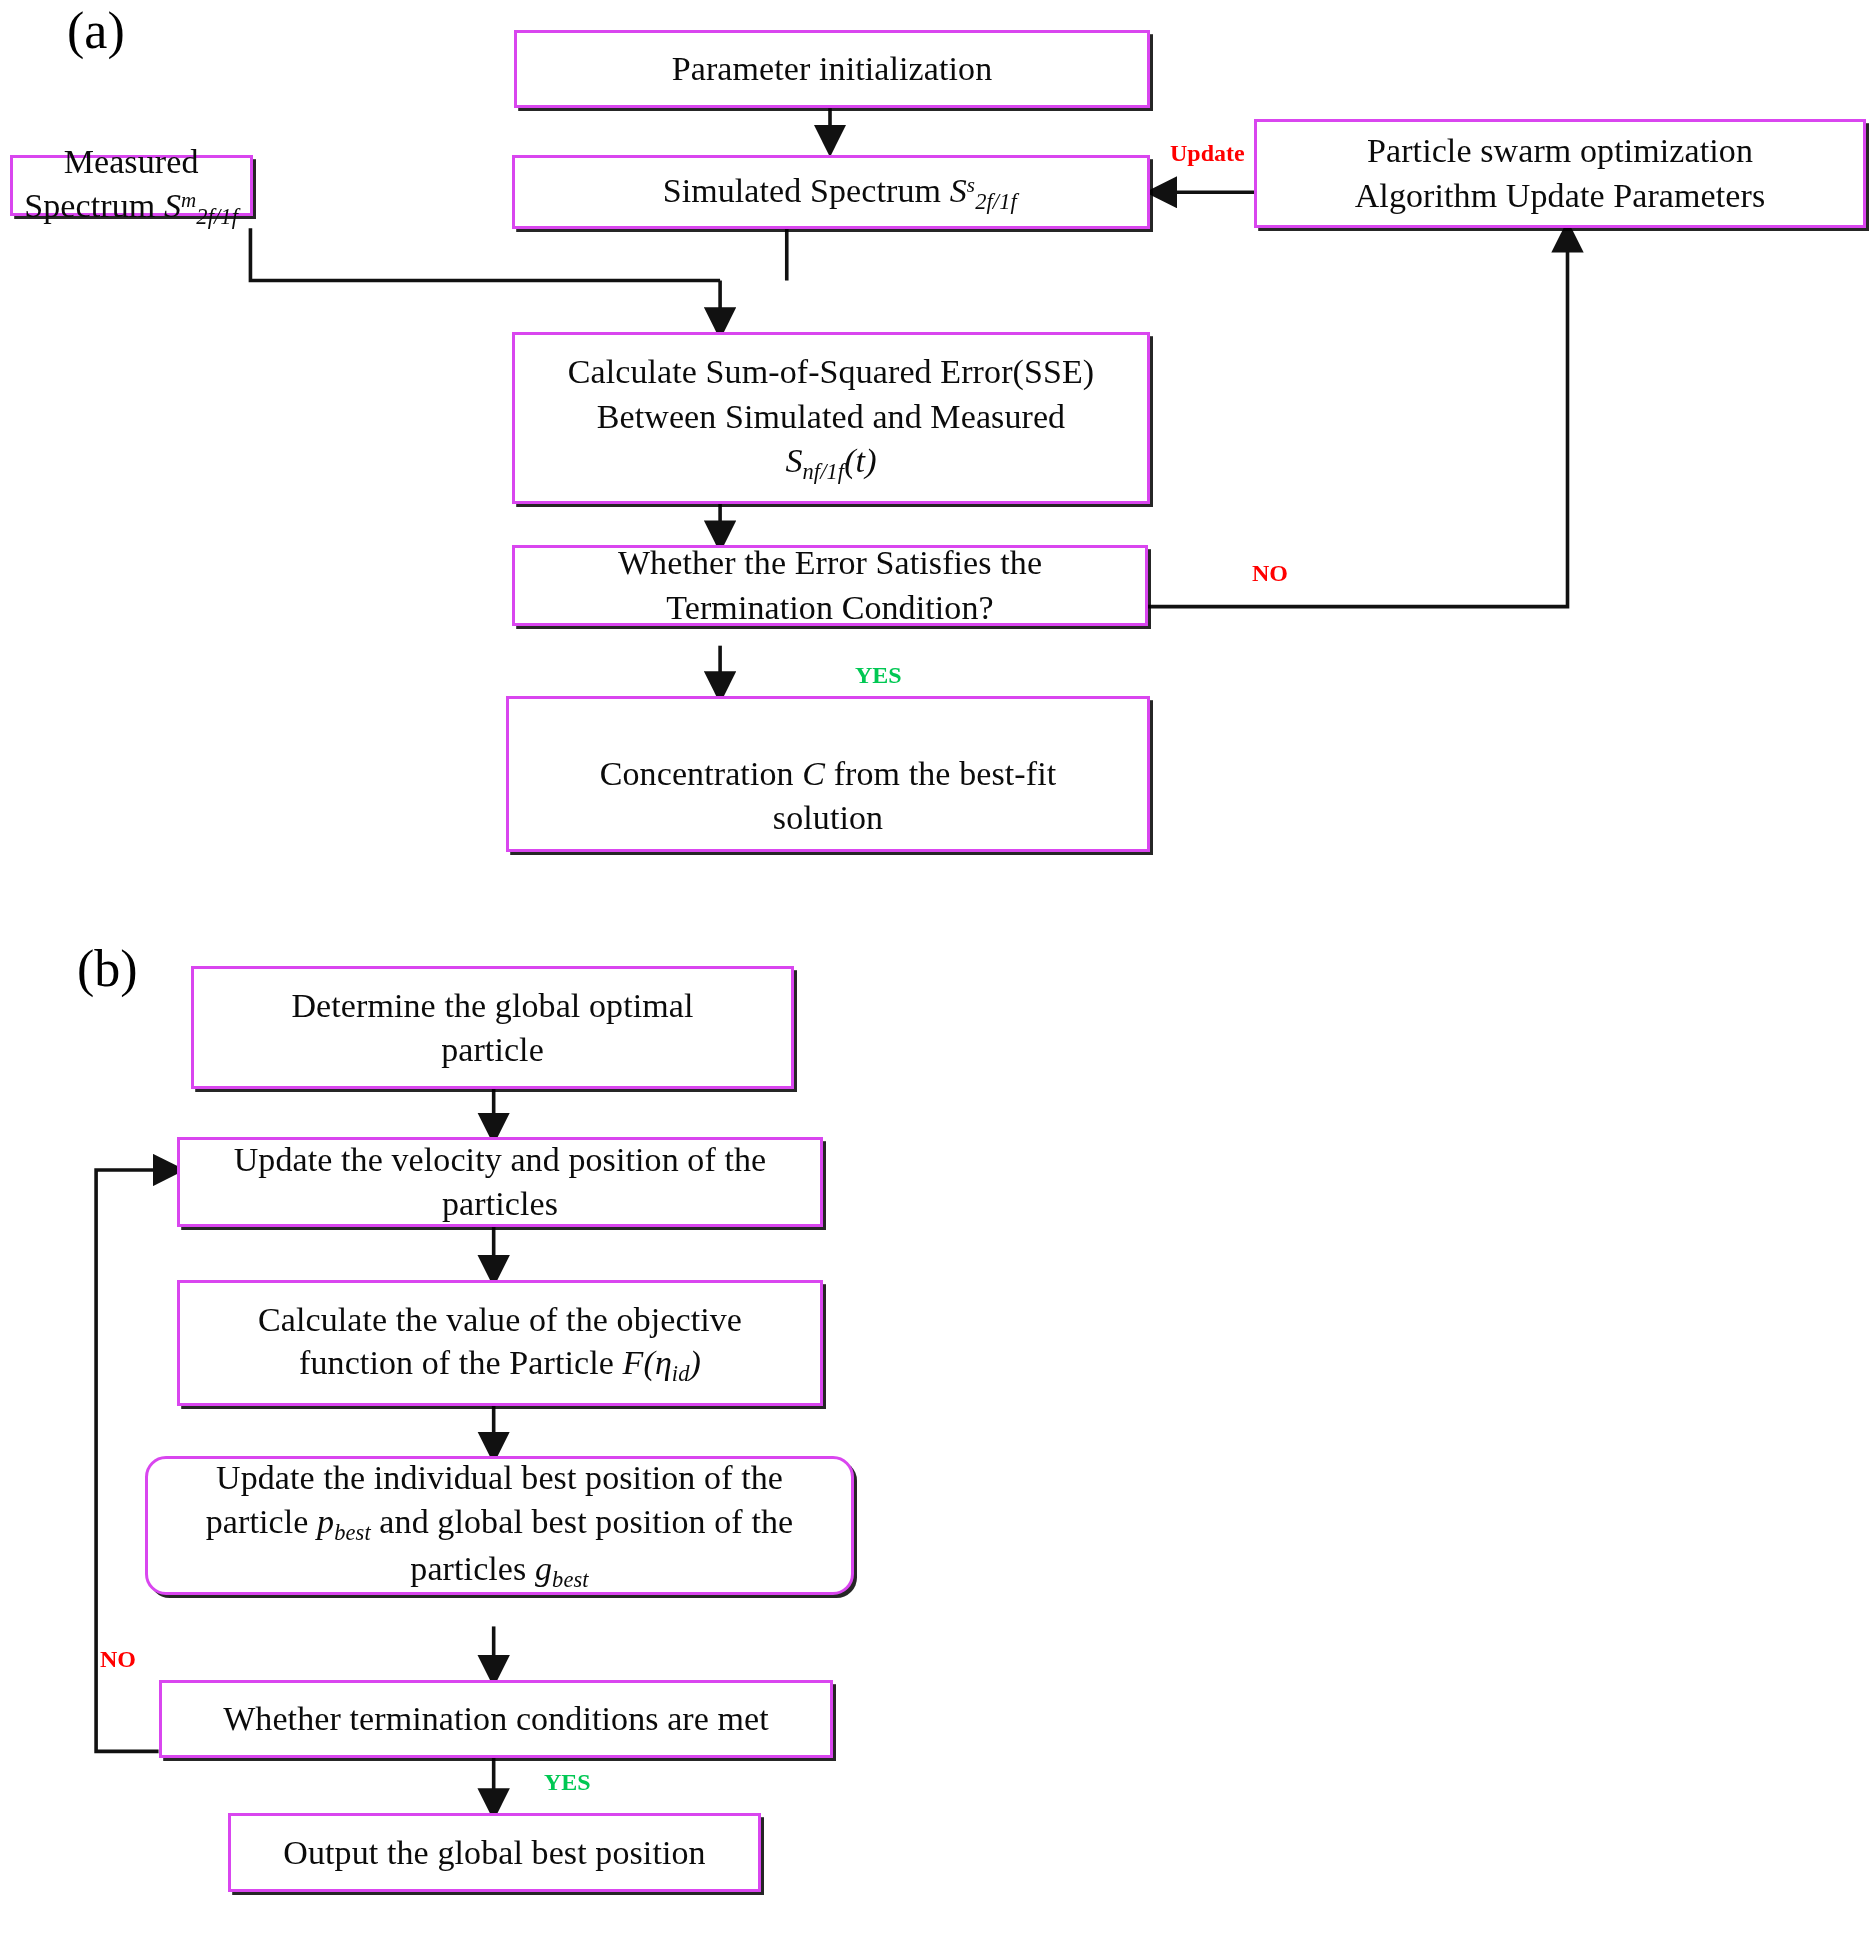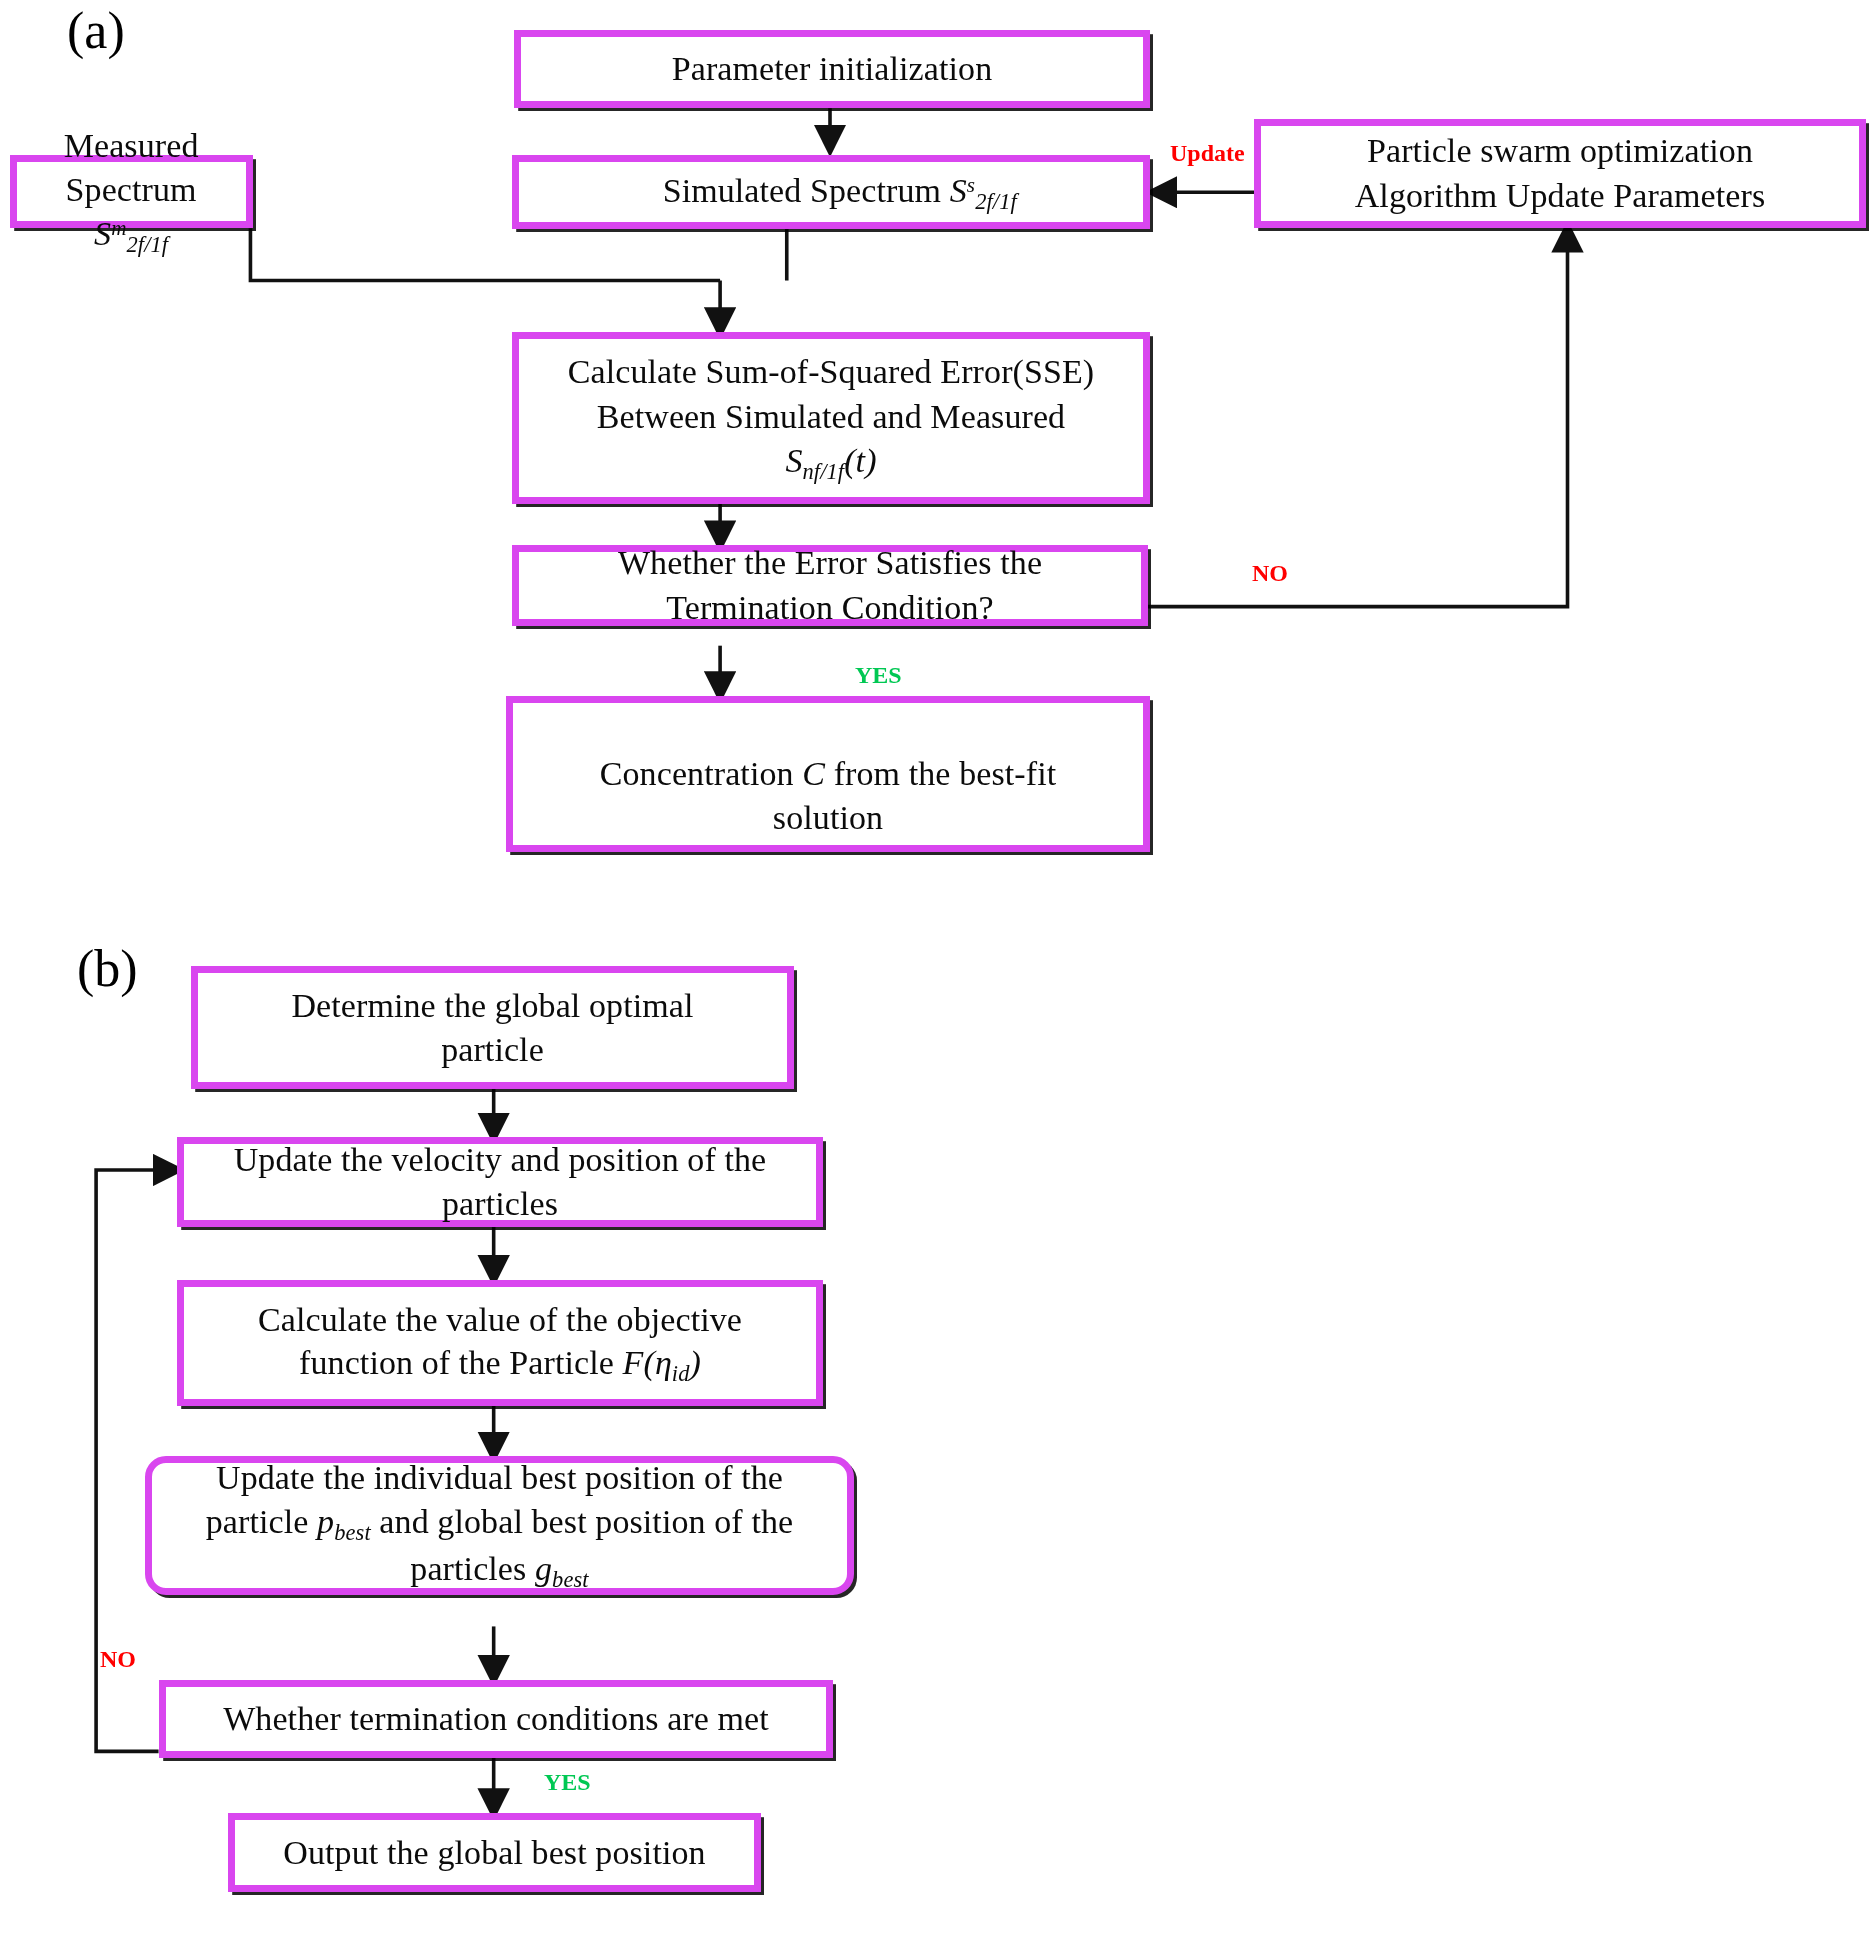--- a/index.html
+++ b/index.html
@@ -29,21 +29,21 @@
     font-family: "Liberation Serif", "DejaVu Serif", serif;
     font-size: 52px;
     line-height: 1;
     color: #000000;
     white-space: nowrap;
   }
   .node {
     position: absolute;
     box-sizing: border-box;
     background: #ffffff;
-    border: 7px solid #d946ef;
+    border: 3px solid #d946ef;
     box-shadow: 3.6px 3.6px 0 -0.6px rgba(0,0,0,0.85);
     display: flex;
     align-items: center;
     justify-content: center;
     text-align: center;
     padding: 2.4px 9.6px;
   }
   .node .txt {
     font-family: "Liberation Serif", "DejaVu Serif", serif;
     font-size: 34px;
@@ -119,21 +119,21 @@
   </svg>
 
   <div class="panel-label" style="left:67px; top:4.8px;">(a)</div>
 
   <div class="panel-label" style="left:77px; top:943px;">(b)</div>
 
   <div class="node" style="left:514px; top:30px; width:636px; height:78px;">
     <span class="txt">Parameter initialization</span>
   </div>
 
-  <div class="node" style="left:9.6px; top:155px; width:243px; height:73px;">
+  <div class="node" style="left:9.6px; top:155px; width:243px; height:61px;">
     <span class="txt"><span>Measured Spectrum  </span><span class="mi">S</span><span class="sup">m</span><span class="sub">2f/1f</span></span>
   </div>
 
   <div class="node" style="left:512px; top:155px; width:638px; height:74px;padding-left:27px;">
     <span class="txt"><span>Simulated Spectrum  </span><span class="mi">S</span><span class="sup">s</span><span class="sub">2f/1f</span></span>
   </div>
 
   <div class="node" style="left:1254px; top:119px; width:612px; height:109px; padding:0 6px;">
     <span class="txt"><span>Particle swarm optimization</span><br><span>Algorithm Update Parameters</span></span>
   </div>

